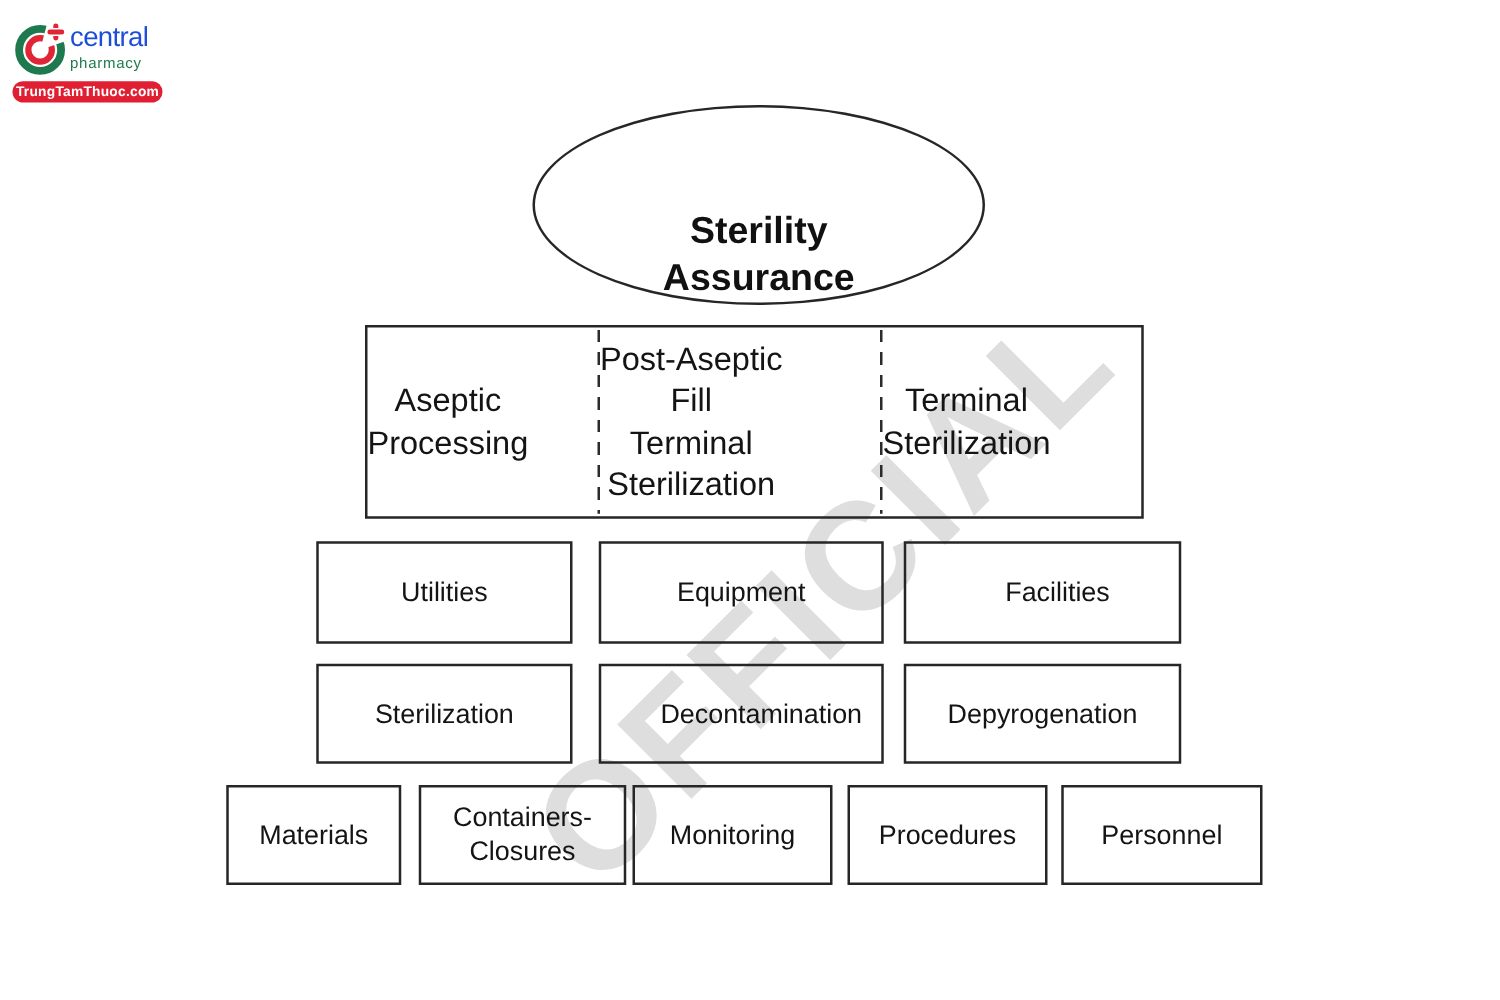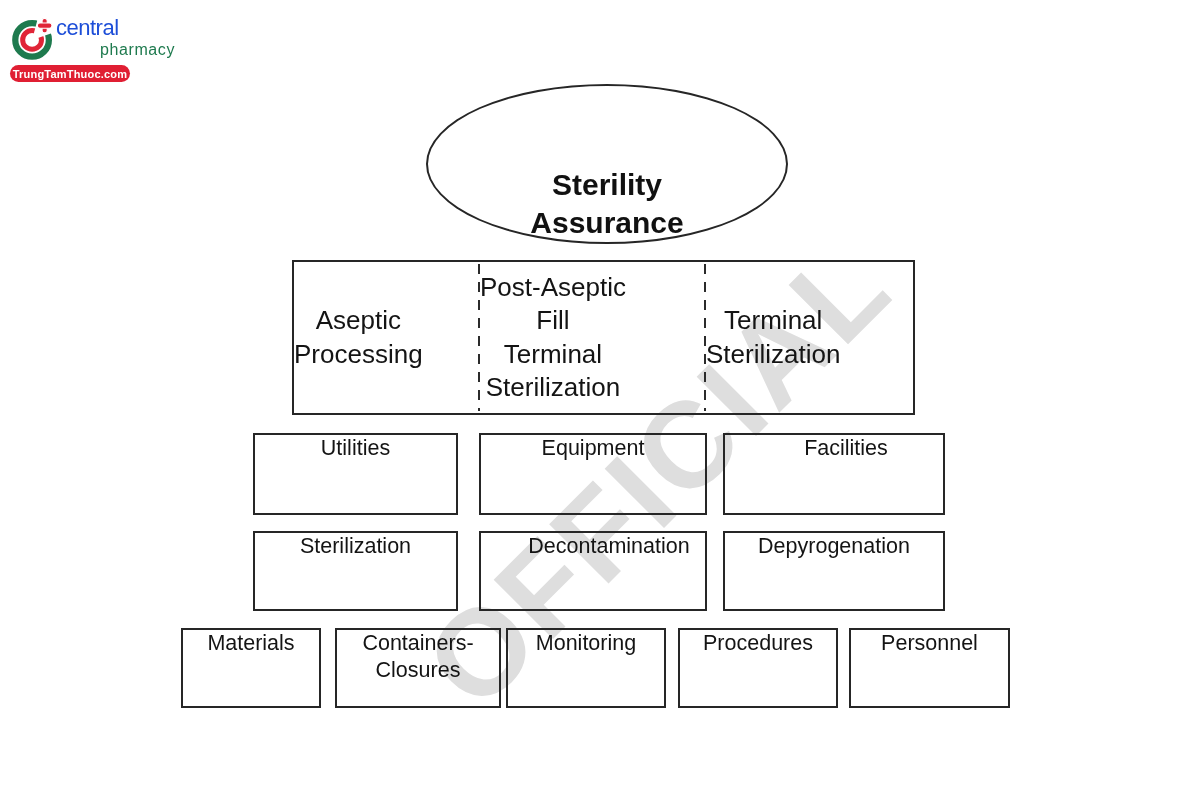--- a/index.html
+++ b/index.html
@@ -36,22 +36,22 @@
   
   .logo { position: absolute; left: 10px; top: 14px; width: 122px; z-index: 2; }
   .logo-row { display: flex; align-items: center; }
   .logo-mark { flex: 0 0 auto; }
   .logo-text { margin-left: -2px; display: flex; flex-direction: column; }
   .logo-name {
     font-size: 22px; font-weight: normal; color: #1d4ed8;
     letter-spacing: -0.5px; line-height: 1;
   }
   .logo-sub {
-    font-size: 16px; font-weight: 500; color: #1e7a4e;
-    letter-spacing: 0.6px; margin-top: 2px; margin-left: 44px;
+    font-size: 12px; font-weight: 500; color: #1e7a4e;
+    letter-spacing: 0.6px; margin-top: 2px;
   }
   .logo-pill {
     margin-top: 3px;
     width: 120px; height: 17px;
     background: #e01f33;
     border-radius: 9px;
     color: #ffffff;
     font-size: 11px; font-weight: bold;
     display: flex; align-items: center; justify-content: center;
     letter-spacing: 0.2px;
@@ -94,21 +94,21 @@
     position: absolute; top: 2px; bottom: 2px; width: 2px;
     background-image: repeating-linear-gradient(to bottom, #2b2b2b 0 10px, transparent 10px 18px);
   }
   .div-1 { left: 184px; }
   .div-2 { left: 410px; }
 
   .box {
     position: absolute;
     border: 2px solid #262626;
     background: transparent;
-    display: flex; justify-content: center;
+    display: flex; align-items: center; justify-content: center;
     font-size: 21.5px; line-height: 1.25; color: #141414;
     z-index: 1;
   }
   
   .b-utilities       { left: 253px; top: 433px; width: 205px; height: 82px; }
   .b-equipment       { left: 479px; top: 433px; width: 228px; height: 82px; }
   .b-facilities      { left: 723px; top: 433px; width: 222px; height: 82px; padding-left: 24px; }
   
   .b-sterilization   { left: 253px; top: 531px; width: 205px; height: 80px; }
   .b-decontamination { left: 479px; top: 531px; width: 228px; height: 80px; padding-left: 32px; }

